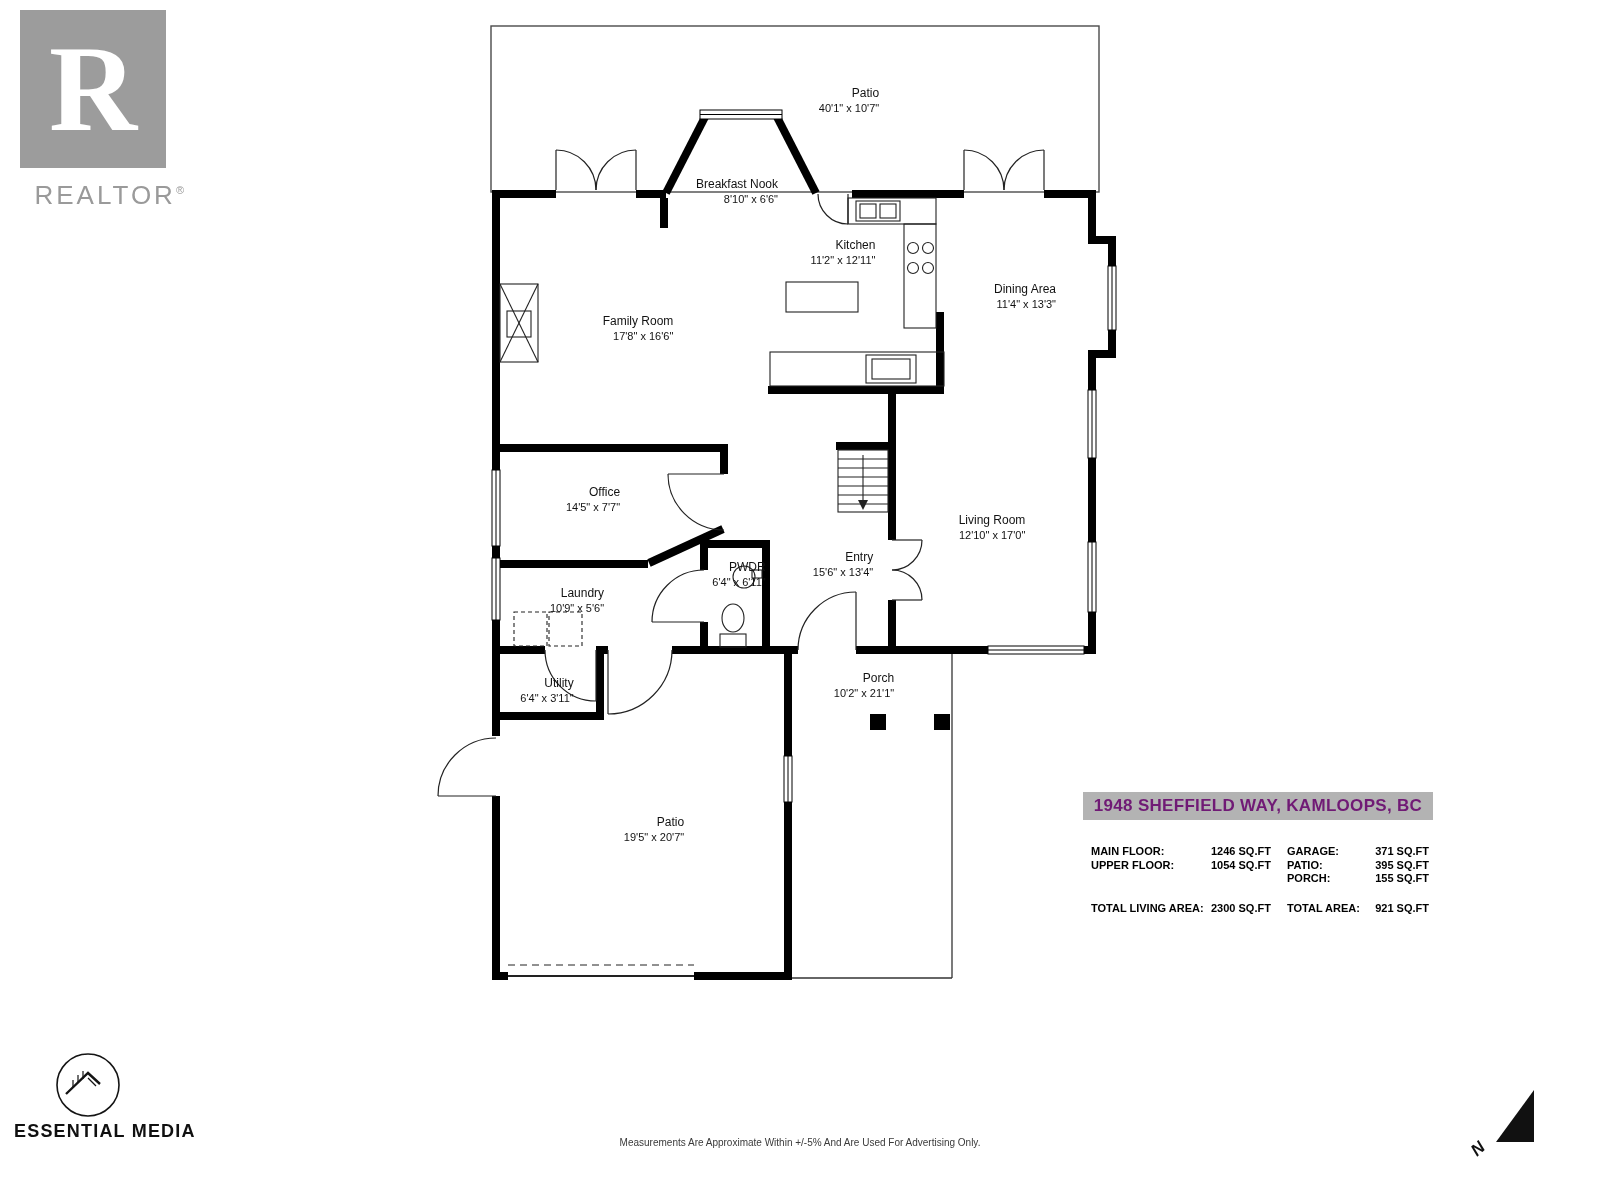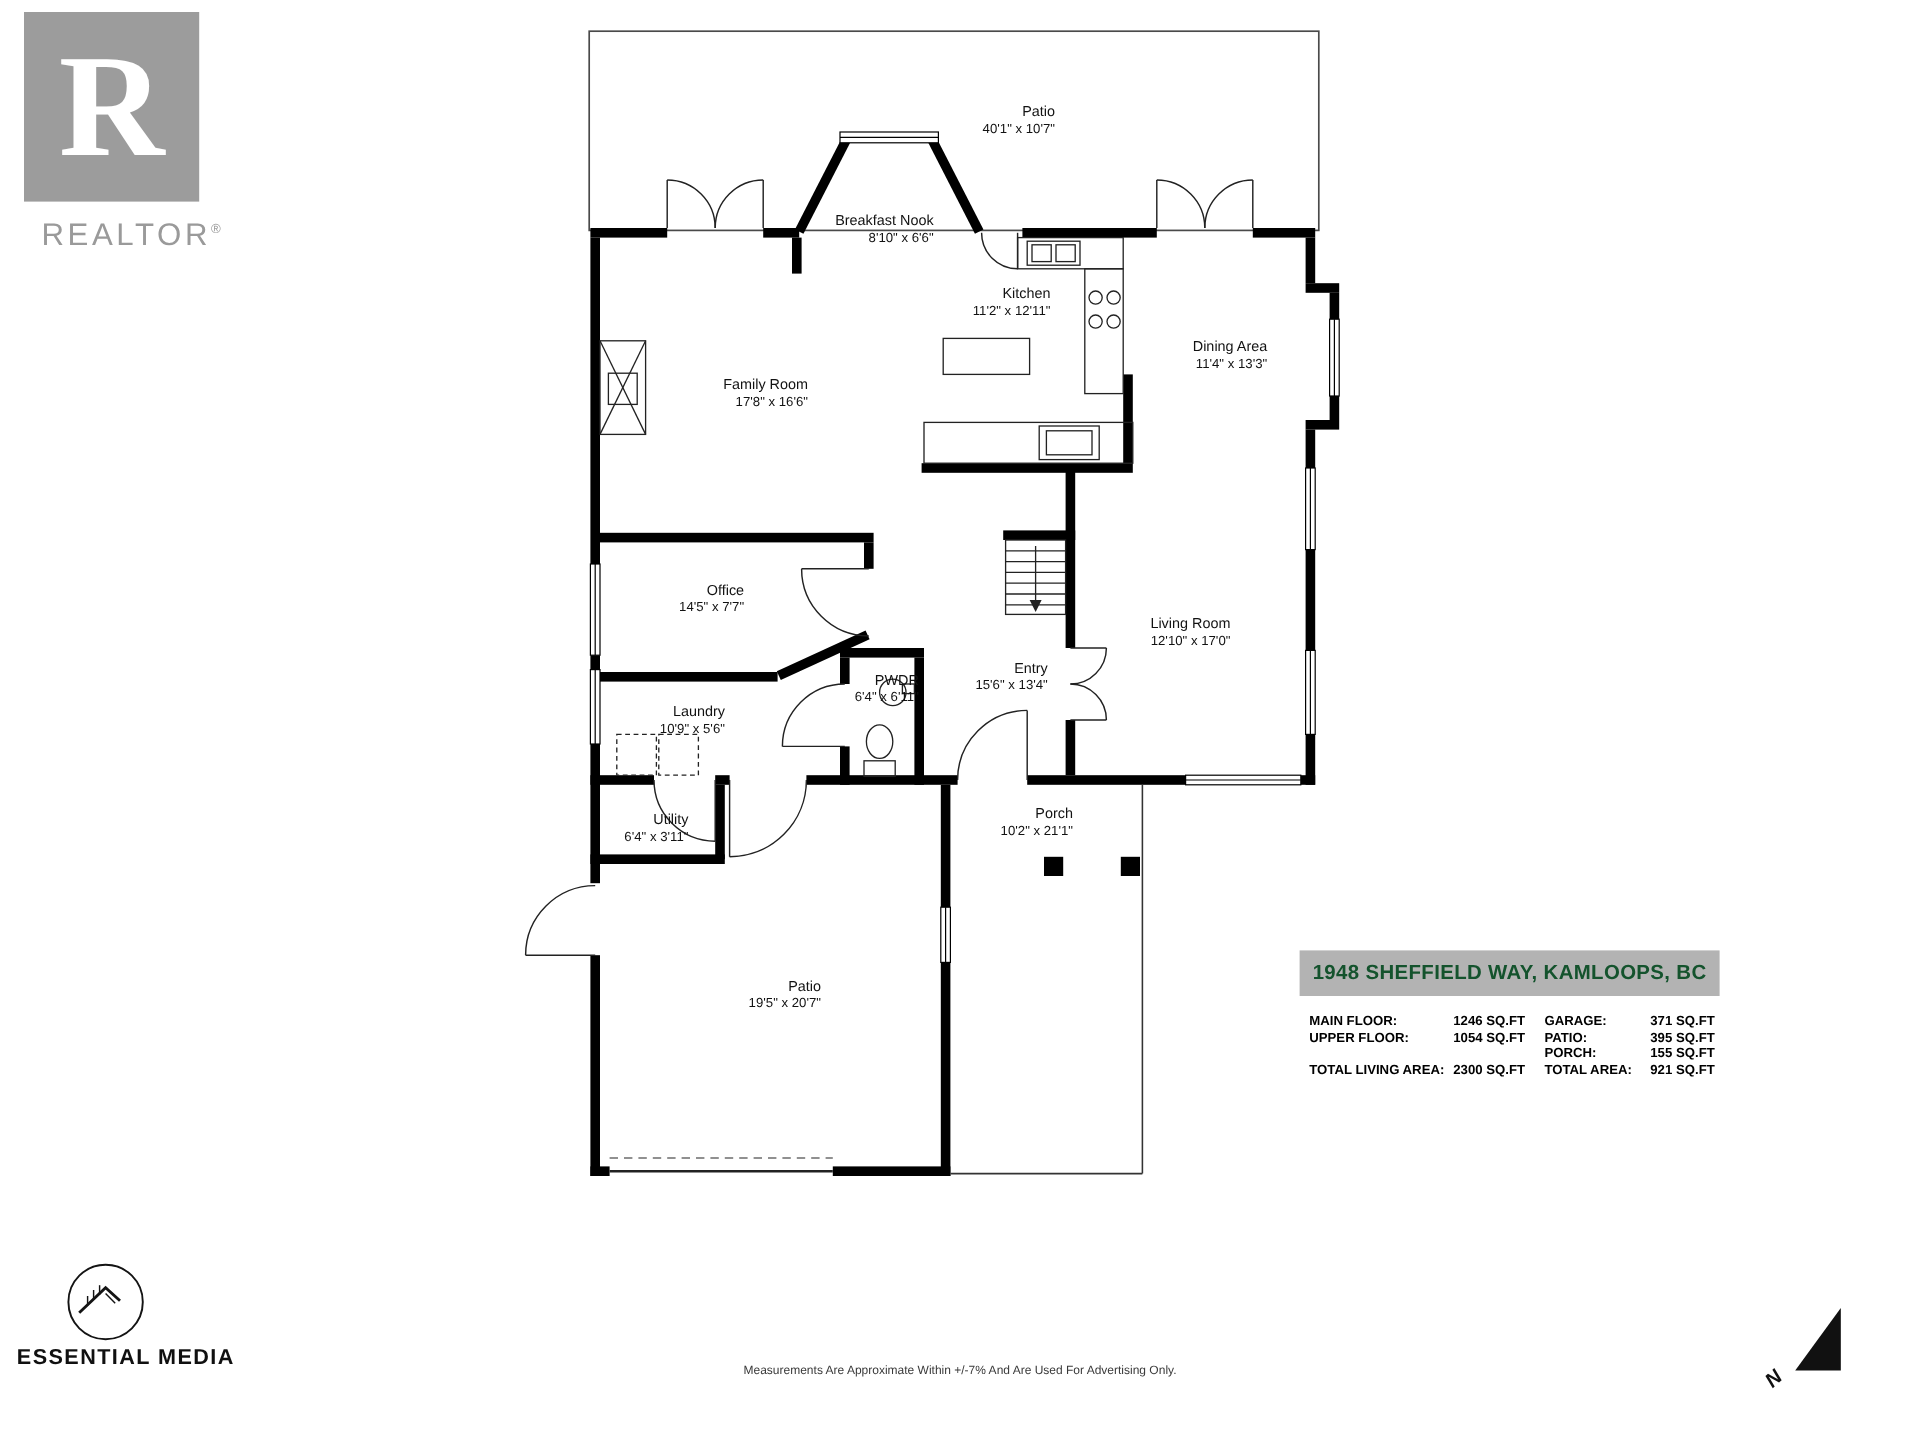--- a/index.html
+++ b/index.html
@@ -7,25 +7,25 @@
   body{font-family:"Liberation Sans","DejaVu Sans",sans-serif;color:#111}
   .page{position:relative;width:1600px;height:1200px;background:#fff;overflow:hidden}
   .plan-svg{position:absolute;left:0;top:0}
   .room-label{position:absolute;transform:translate(-50%,-50%);text-align:right;color:#121212;white-space:nowrap;z-index:5}
   .room-label .rname{display:block;font-size:12px;line-height:15px}
   .room-label .rdims{display:block;font-size:11px;line-height:14px}
   .realtor-box{position:absolute;left:20px;top:10px;width:146px;height:158px;background:#9c9c9c;display:flex;align-items:center;justify-content:center}
   .realtor-r{font-family:"Liberation Serif","DejaVu Serif",serif;font-weight:bold;font-size:122px;color:#fff;line-height:1}
   .realtor-word{position:absolute;left:14px;top:180px;width:170px;font-size:26px;letter-spacing:3px;color:#9a9a9a;text-align:right}
   .realtor-word sup{font-size:11px;letter-spacing:0}
-  .banner{position:absolute;left:1083px;top:792px;width:350px;height:38px;background:#b3b3b3;display:flex;align-items:center;justify-content:center;font-size:17px;font-weight:bold;color:#14532d;letter-spacing:.3px}
+  .banner{position:absolute;left:1083px;top:792px;width:350px;height:28px;background:#b3b3b3;display:flex;align-items:center;justify-content:center;font-size:17px;font-weight:bold;color:#701a75;letter-spacing:.3px}
   .stats{position:absolute;left:1091px;top:845px;width:338px;font-size:11px;font-weight:bold;color:#000}
   .srow{display:grid;grid-template-columns:120px 76px 88px 1fr;line-height:13.5px}
   .srow .srv{text-align:right}
-  .srow.totals{}
+  .srow.totals{margin-top:16px}
   .disclaimer{position:absolute;left:50%;top:1137px;transform:translateX(-50%);font-size:10px;color:#3a3a3a;white-space:nowrap}
   .media-text{position:absolute;left:14px;top:1121px;font-size:18px;font-weight:bold;letter-spacing:1.2px;color:#101010}
 </style>
 </head>
 <body>
 
 <div class="page">
 
   <svg class="plan-svg" width="1600" height="1200" viewBox="0 0 1600 1200" xmlns="http://www.w3.org/2000/svg">
 
@@ -296,15 +296,15 @@
     </div>
     <div class="srow totals">
       <span class="sl">TOTAL LIVING AREA:</span>
       <span class="sv">2300 SQ.FT</span>
       <span class="sr">TOTAL AREA:</span>
       <span class="srv">921 SQ.FT</span>
     </div>
   </div>
 
   <div class="media-text">ESSENTIAL MEDIA</div>
-  <div class="disclaimer">Measurements Are Approximate Within +/-7% And Are Used For Advertising Only.</div>
+  <div class="disclaimer">Measurements Are Approximate Within +/-5% And Are Used For Advertising Only.</div>
 
 </div>
 
 </body></html>

